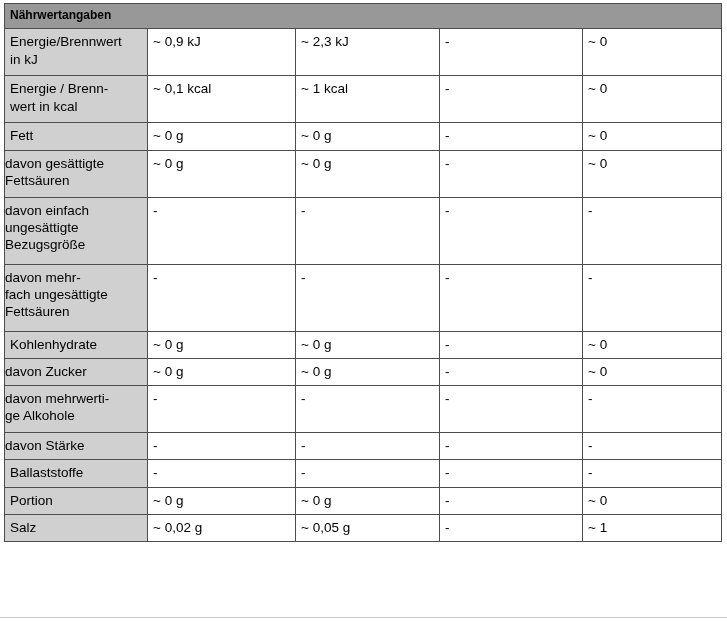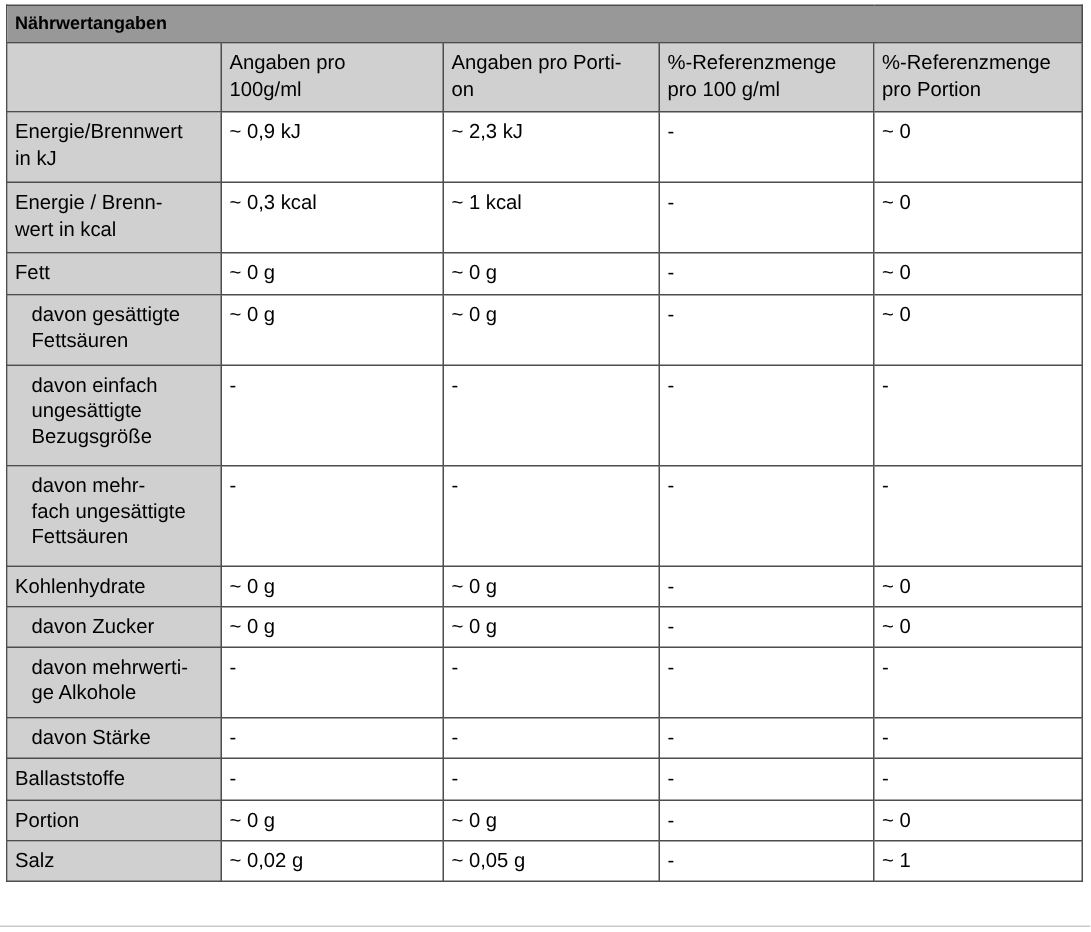--- a/index.html
+++ b/index.html
@@ -44,21 +44,21 @@
   }
   td.header-cell {
     background: var(--header-bg, #d0d0d0);
     font-weight: normal;
     height: 36px;
   }
   td.row-label {
     background: var(--header-bg, #d0d0d0);
   }
   tr.indent td.row-label {
-    padding-left: 16px;
+    padding-left: 0;
   }
   td.cell-value {
     background: #ffffff;
   }
   tr.h1 td { height: 17px; }
   tr.h2 td { height: 37px; }
   tr.h3 td { height: 57px; }
   .page-divider {
     position: absolute;
     left: 0;
@@ -77,46 +77,35 @@
       <col style="width:143px">
       <col style="width:148px">
       <col style="width:144px">
       <col style="width:143px">
       <col style="width:139px">
     </colgroup>
     <tbody>
       <tr>
         <th class="title-cell" colspan="5">Nährwertangaben</th>
       </tr>
-      <tr>
-        <td class="header-cell"></td>
-        <td class="header-cell">Angaben pro
-100g/ml</td>
-        <td class="header-cell">Angaben pro Porti-
-on</td>
-        <td class="header-cell">%-Referenzmenge
-pro 100 g/ml</td>
-        <td class="header-cell">%-Referenzmenge
-pro Portion</td>
-      </tr>
 
 
       <tr class="h2">
         <td class="row-label">Energie/Brennwert
 in kJ</td>
         <td class="cell-value">~ 0,9 kJ</td>
         <td class="cell-value">~ 2,3 kJ</td>
         <td class="cell-value">-</td>
         <td class="cell-value">~ 0</td>
       </tr>
 
       <tr class="h2">
         <td class="row-label">Energie / Brenn-
 wert in kcal</td>
-        <td class="cell-value">~ 0,3 kcal</td>
+        <td class="cell-value">~ 0,1 kcal</td>
         <td class="cell-value">~ 1 kcal</td>
         <td class="cell-value">-</td>
         <td class="cell-value">~ 0</td>
       </tr>
 
       <tr class="h1">
         <td class="row-label">Fett</td>
         <td class="cell-value">~ 0 g</td>
         <td class="cell-value">~ 0 g</td>
         <td class="cell-value">-</td>

